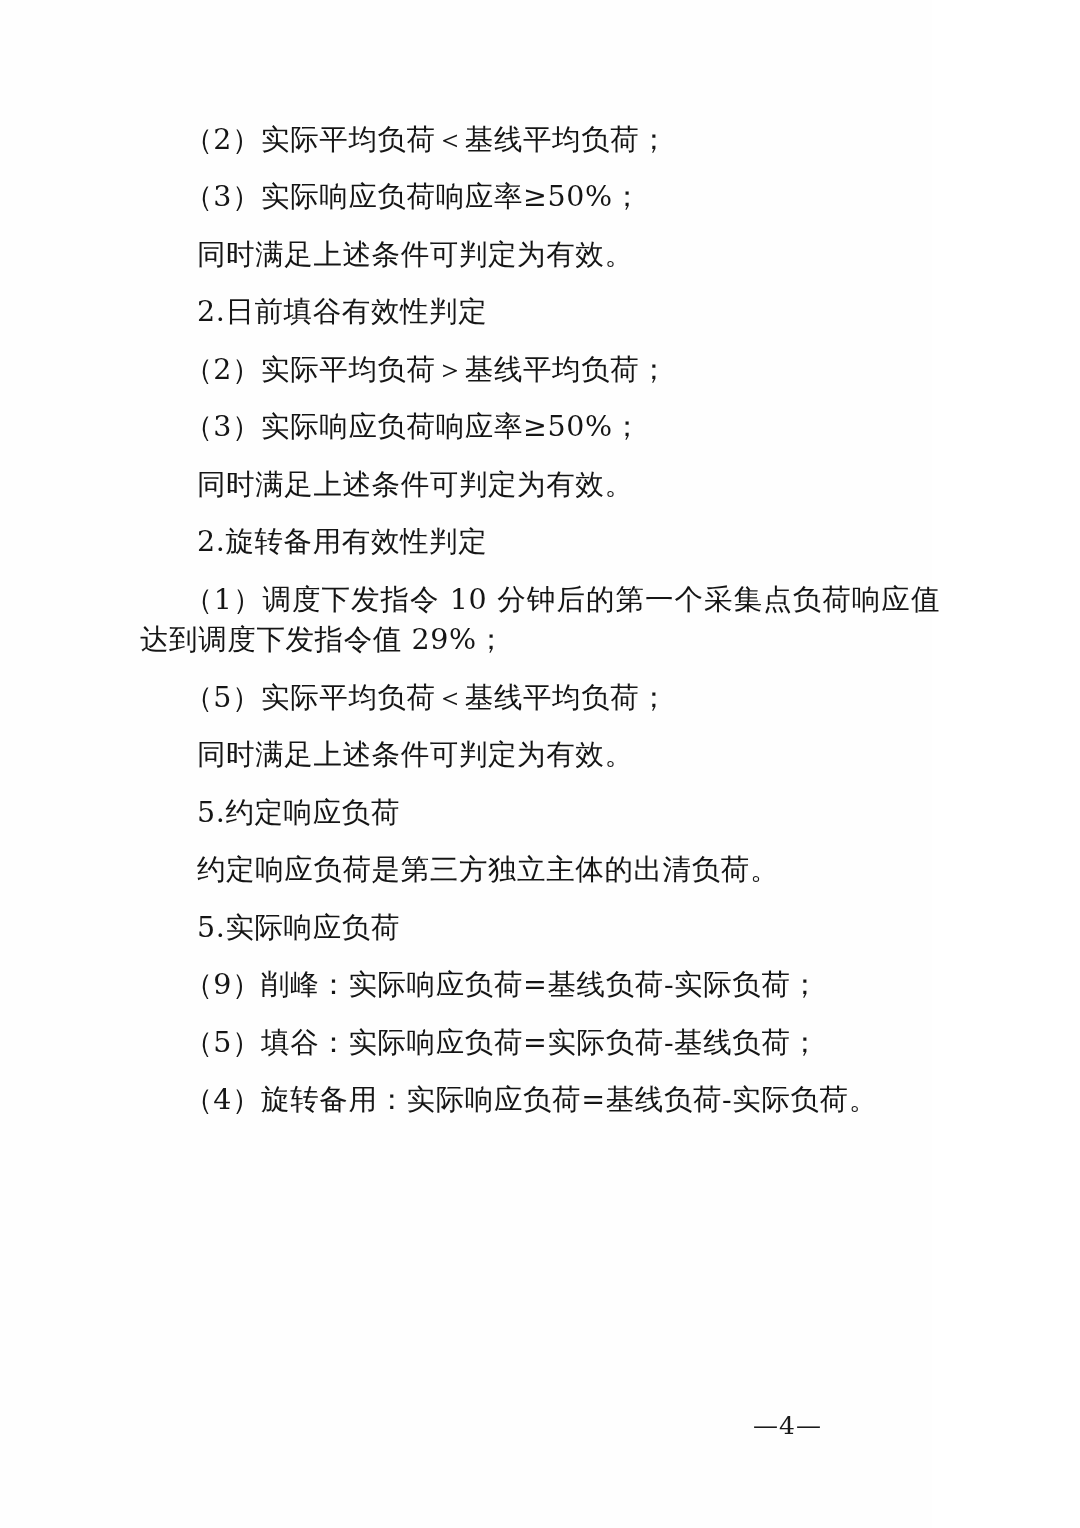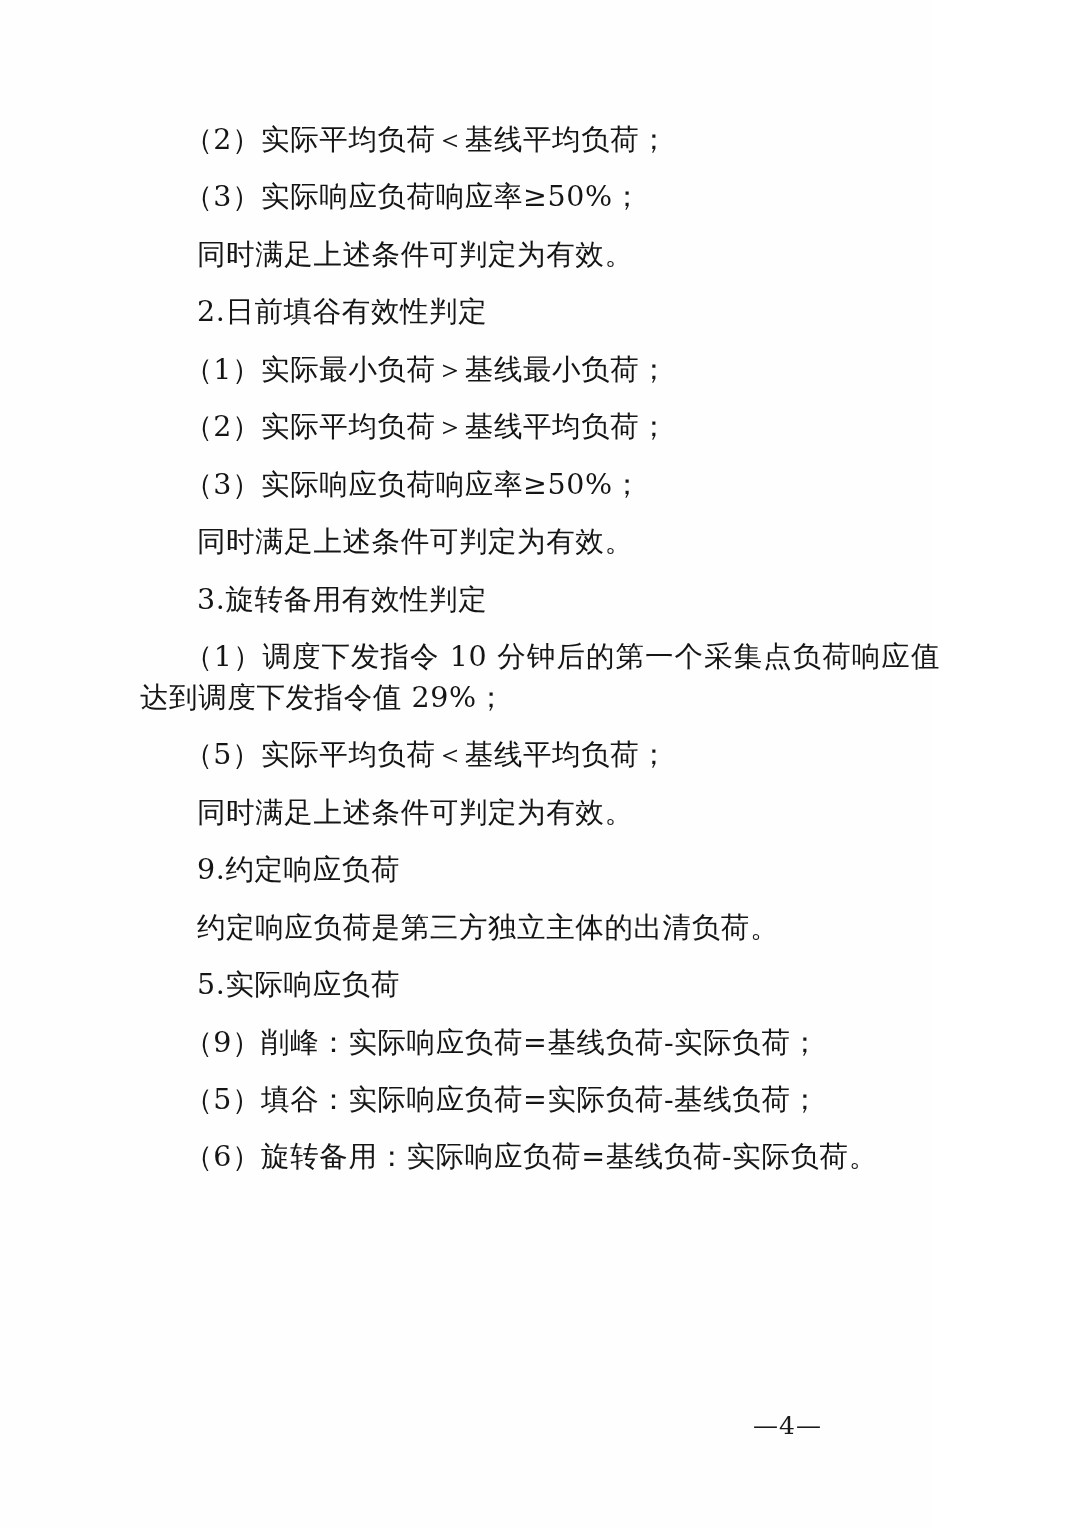--- a/index.html
+++ b/index.html
@@ -55,29 +55,28 @@
 </style>
 </head>
 <body>
 
 <div class="page">
   <div class="content" id="body-text">
       <p class="indent-paren">（2）实际平均负荷＜基线平均负荷；</p>
       <p class="indent-paren">（3）实际响应负荷响应率≥50%；</p>
       <p class="indent">同时满足上述条件可判定为有效。</p>
       <p class="indent">2.日前填谷有效性判定</p>
-      <p class="indent-paren">（1）实际最小负荷＞基线最小负荷；</p>
       <p class="indent-paren">（2）实际平均负荷＞基线平均负荷；</p>
       <p class="indent-paren">（3）实际响应负荷响应率≥50%；</p>
       <p class="indent">同时满足上述条件可判定为有效。</p>
-      <p class="indent">3.旋转备用有效性判定</p>
+      <p class="indent">2.旋转备用有效性判定</p>
       <p class="indent-paren">（1）调度下发指令 10 分钟后的第一个采集点负荷响应值达到调度下发指令值 29%；</p>
       <p class="indent-paren">（5）实际平均负荷＜基线平均负荷；</p>
       <p class="indent">同时满足上述条件可判定为有效。</p>
-      <p class="indent">9.约定响应负荷</p>
+      <p class="indent">5.约定响应负荷</p>
       <p class="indent">约定响应负荷是第三方独立主体的出清负荷。</p>
       <p class="indent">5.实际响应负荷</p>
       <p class="indent-paren">（9）削峰：实际响应负荷=基线负荷-实际负荷；</p>
       <p class="indent-paren">（5）填谷：实际响应负荷=实际负荷-基线负荷；</p>
-      <p class="indent-paren">（6）旋转备用：实际响应负荷=基线负荷-实际负荷。</p>
+      <p class="indent-paren">（4）旋转备用：实际响应负荷=基线负荷-实际负荷。</p>
     </div>
   <div class="page-number">—4—</div>
 </div>
 
 </body></html>

